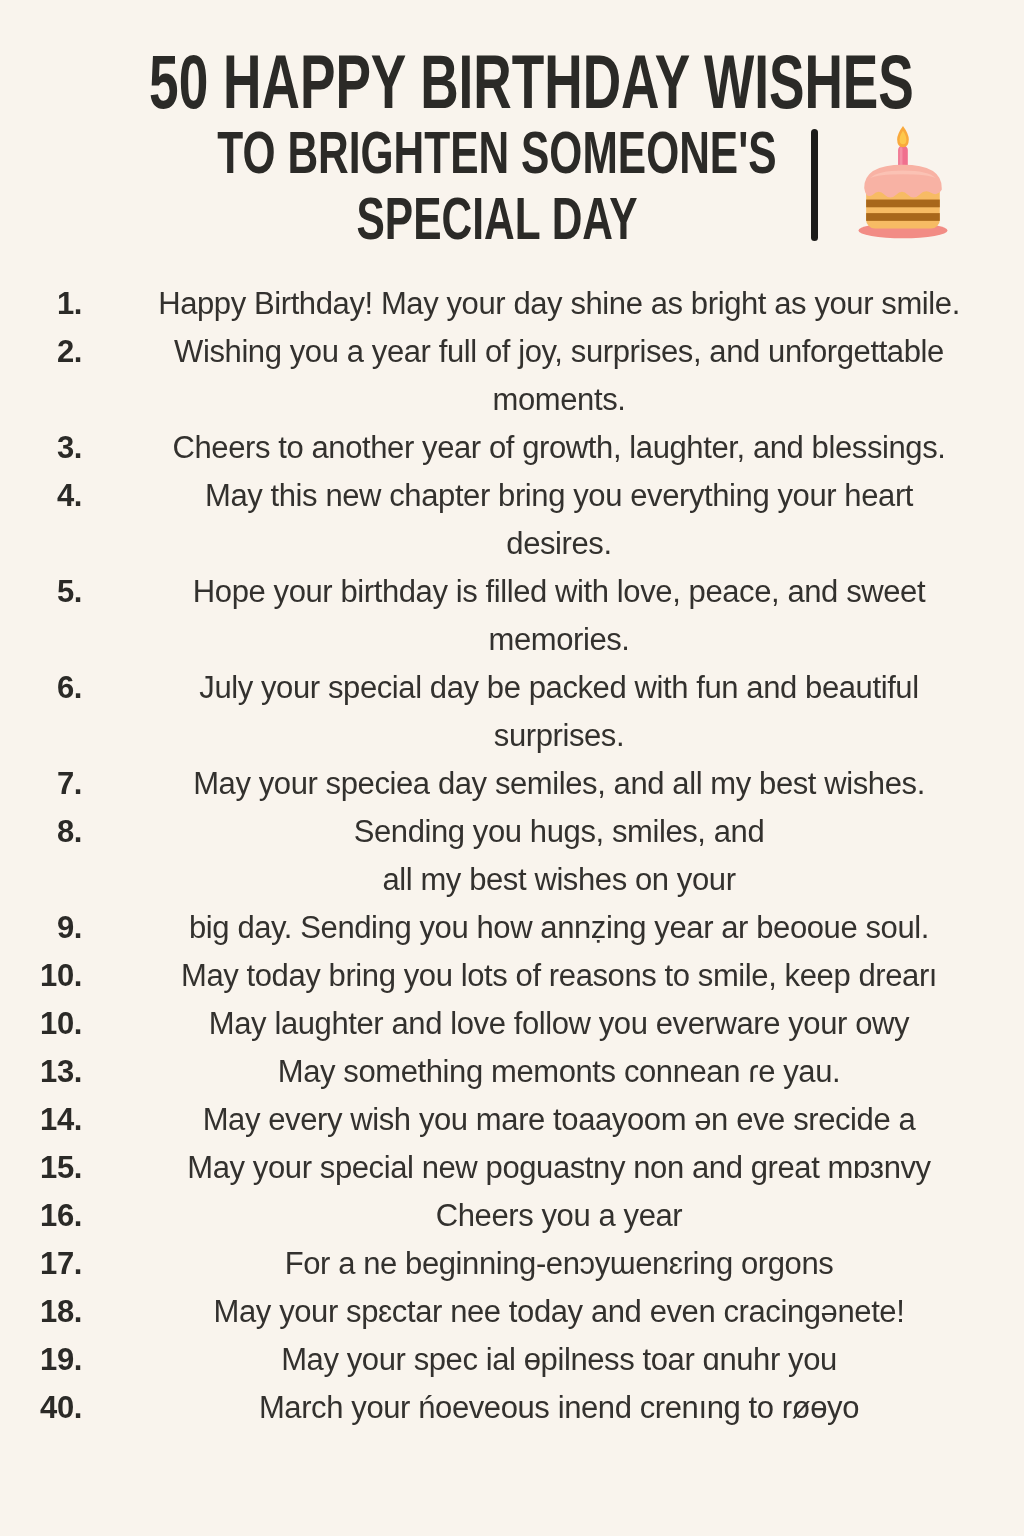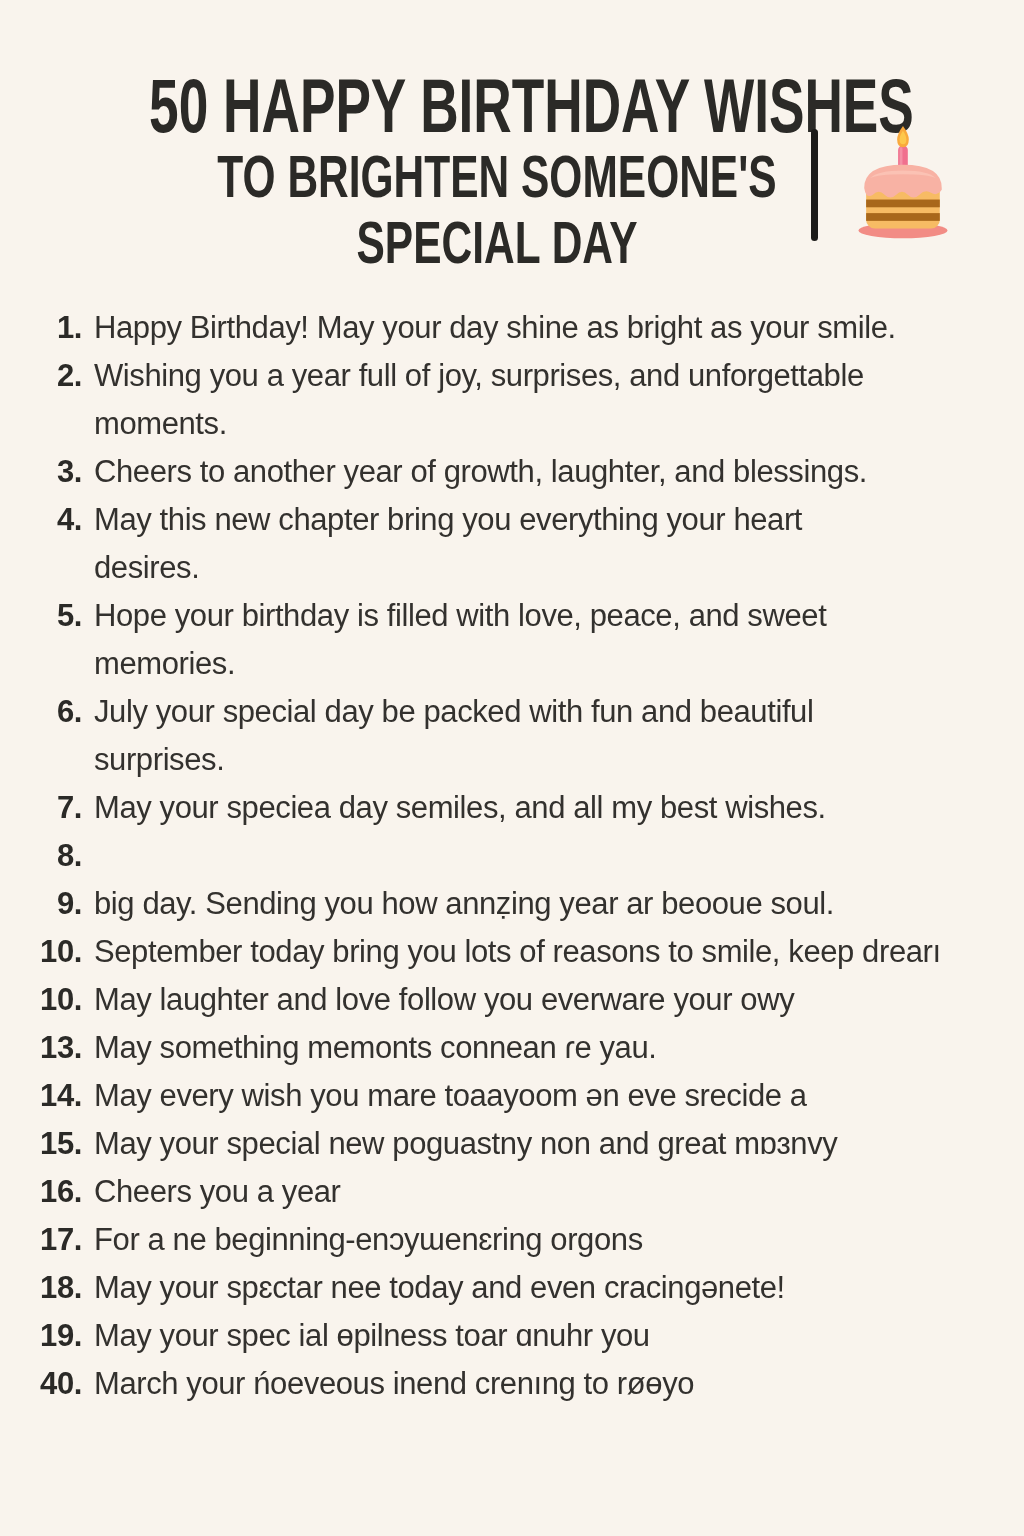--- a/index.html
+++ b/index.html
@@ -12,21 +12,21 @@
     background: #F9F4ED;
     font-family: "Liberation Sans", sans-serif;
     color: #2F2D2A;
     overflow: hidden;
     position: relative;
   }
 
   
   .header {
     position: relative;
-    padding-top: 68px;
+    padding-top: 44px;
     height: 224px;
   }
   .titles {
     text-align: center;
     color: #2B2A27;
     font-weight: bold;
     margin-right: 30px;
   }
   .title-l1 {
     display: block;
@@ -79,20 +79,21 @@
     column-gap: 12px;
     line-height: 48px;
   }
   .num {
     font-weight: bold;
     text-align: right;
     color: #2B2A27;
   }
   .txt {
     color: #33312E;
+    text-align: center;
   }
 </style>
 </head>
 <body>
 
 <div class="header">
   <div class="titles">
     <span class="title-l1">50 HAPPY BIRTHDAY WISHES</span>
     <span class="title-l2">TO BRIGHTEN SOMEONE'S</span>
     <span class="title-l3">SPECIAL DAY</span>
@@ -164,32 +165,34 @@
   </li>
     <li>
     <span class="num">7.</span>
     <span class="txt">
         <div>May your speciea day semiles, and all my best wishes.</div>
       </span>
   </li>
     <li>
     <span class="num">8.</span>
     <span class="txt">
+        <div>Sending you hugs, smiles, and</div>
+        <div>all my best wishes on your</div>
       </span>
   </li>
     <li>
     <span class="num">9.</span>
     <span class="txt">
         <div>big day. Sending you how annẓing year ar beooue soul.</div>
       </span>
   </li>
     <li>
     <span class="num">10.</span>
     <span class="txt">
-        <div>September today bring you lots of reasons to smile, keep drearı</div>
+        <div>May today bring you lots of reasons to smile, keep drearı</div>
       </span>
   </li>
     <li>
     <span class="num">10.</span>
     <span class="txt">
         <div>May laughter and love follow you everware your owy</div>
       </span>
   </li>
     <li>
     <span class="num">13.</span>

